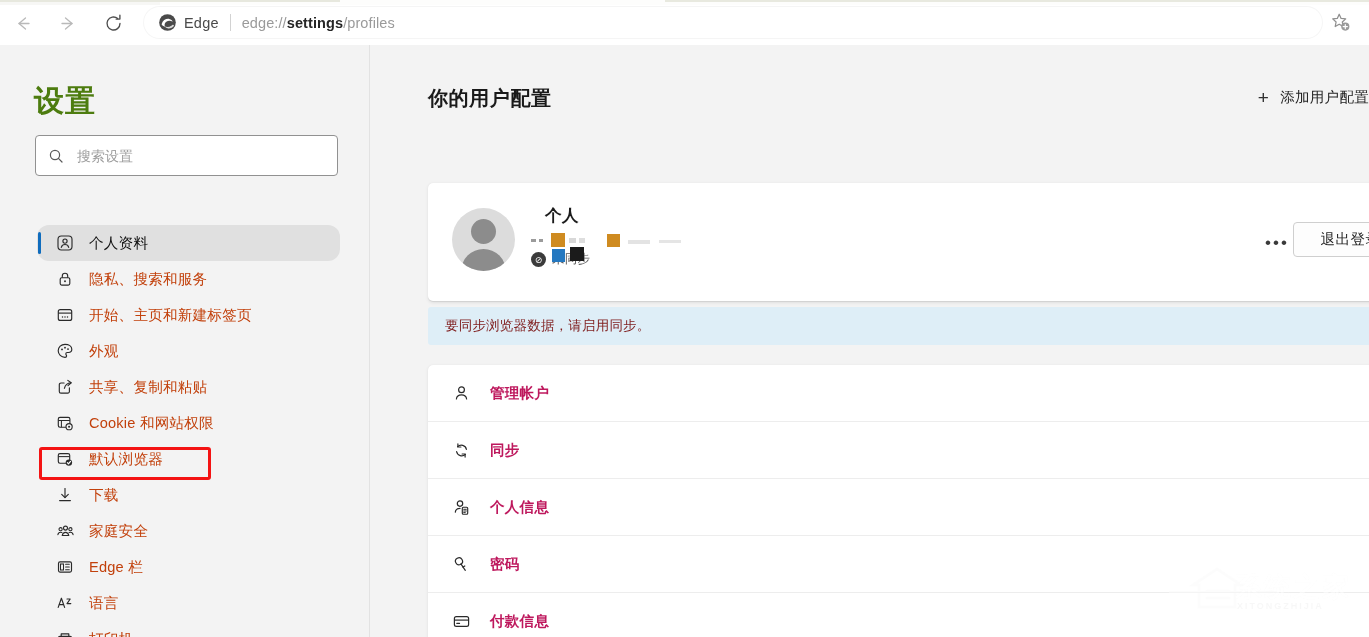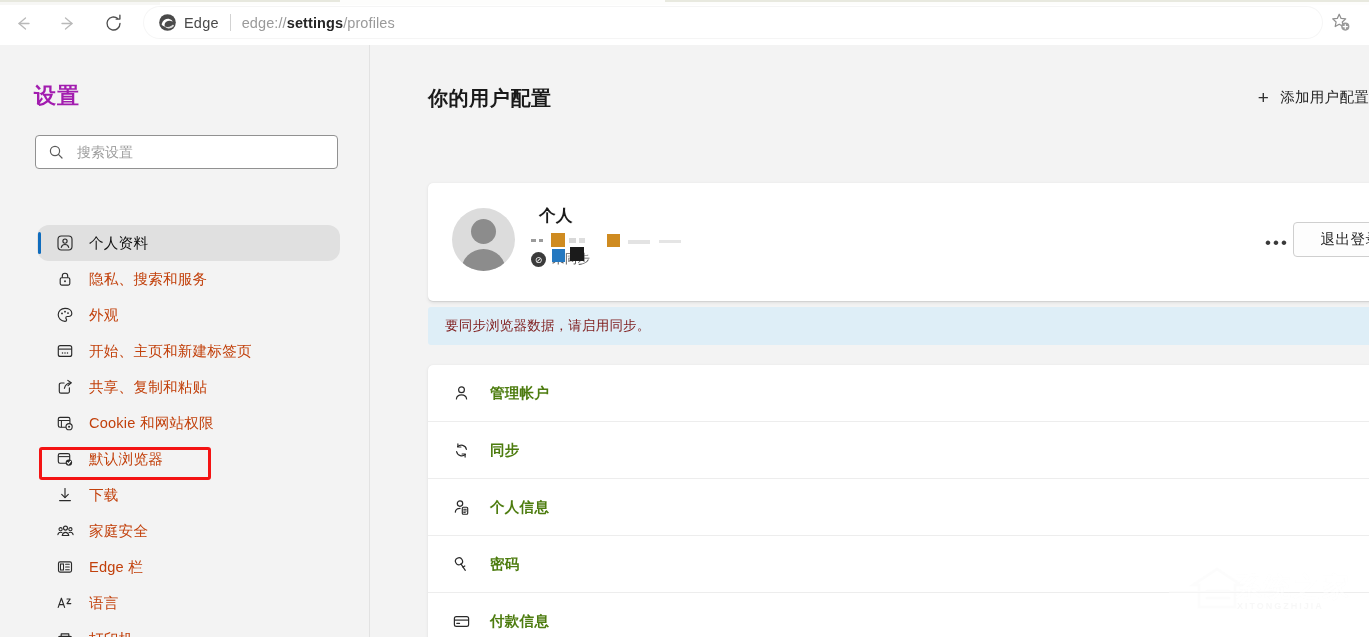--- a/index.html
+++ b/index.html
@@ -69,27 +69,27 @@
 
   
   #settings-sidebar {
     position: absolute; left: 0; top: 45px; width: 370px; height: 592px;
     background: #f3f3f3;
     border-right: 1px solid #e2e2e2;
     overflow: hidden;
   }
   #settings-title {
     position: absolute; left: 34px; top: 36px;
-    font-size: 22px; font-weight: 700; color: #a21caf;
+    font-size: 30px; font-weight: 700; color: #4d7c0f;
     letter-spacing: 1px;
     text-align: center;
   }
   #search-settings-box {
     position: absolute; left: 35px; top: 90px;
-    width: 303px; height: 34px;
+    width: 303px; height: 41px;
     background: #ffffff;
     border: 1px solid #919191;
     border-radius: 4px;
     display: flex; align-items: center;
   }
   #search-icon { margin-left: 12px; flex: 0 0 auto; }
   #search-input {
     border: 0; outline: 0; background: transparent;
     margin-left: 11px; width: 220px;
     font-family: inherit; font-size: 14px; color: #1a1a1a;
@@ -167,21 +167,21 @@
   }
   #profile-avatar .av-head {
     position: absolute; left: 19px; top: 11px; width: 25px; height: 25px;
     border-radius: 50%; background: #8c8c8c;
   }
   #profile-avatar .av-body {
     position: absolute; left: 9px; top: 41px; width: 45px; height: 34px;
     border-radius: 23px 23px 0 0; background: #8c8c8c;
   }
   #profile-name {
-    position: absolute; left: 111px; top: 22px;
+    position: absolute; left: 117px; top: 22px;
     font-size: 16.5px; font-weight: 700; color: #1b1b1b; letter-spacing: .5px;
   }
   #profile-email-redacted {
     position: absolute; left: 103px; top: 50px; width: 240px; height: 17px;
   }
   .blk { position: absolute; }
   #profile-sync-status {
     position: absolute; left: 103px; top: 68px;
     display: flex; align-items: center; gap: 6px;
   }
@@ -236,21 +236,21 @@
     border-bottom: 1px solid #ededed;
     cursor: default;
   }
   .settings-row:last-child { border-bottom: none; }
   .settings-row .row-icon {
     width: 22px; height: 22px; flex: 0 0 auto;
     display: flex; align-items: center; justify-content: center;
   }
   .settings-row .row-label {
     margin-left: 18px;
-    font-size: 14.5px; font-weight: 700; color: #4d7c0f; letter-spacing: .3px;
+    font-size: 14.5px; font-weight: 700; color: #be185d; letter-spacing: .3px;
   }
 
   #watermark {
     position: absolute; right: 6px; bottom: 8px;
     width: 190px; height: 74px;
     pointer-events: none; opacity: .55;
   }
   #watermark-text {
     position: absolute; left: 62px; top: 14px;
     font-size: 27px; font-weight: 700; color: #ffffff;
@@ -350,40 +350,40 @@
           <path d="M6.3 7.7V5.9a2.7 2.7 0 0 1 5.4 0v1.8" fill="none" stroke="#2a2a2a" stroke-width="1.15"></path>
           <circle cx="9" cy="11.2" r=".95" fill="#2a2a2a"></circle>
         </svg>
       </span>
       <span class="nav-label">隐私、搜索和服务</span>
     </div>
 
     <div class="nav-item">
       <span class="nav-icon">
         <svg width="18" height="18" viewBox="0 0 18 18">
-          <path d="M9 2.3c-3.8 0-6.8 2.9-6.8 6.5s3 6.5 6.8 6.5c1 0 1.6-.6 1.6-1.4 0-.4-.2-.7-.4-1-.2-.3-.4-.6-.4-1 0-.8.6-1.4 1.4-1.4h1.2c2 0 3.4-1.3 3.4-3.2 0-3-2.9-5-6.8-5z" fill="none" stroke="#2a2a2a" stroke-width="1.15"></path>
-          <circle cx="6" cy="7.4" r=".92" fill="#2a2a2a"></circle>
-          <circle cx="9" cy="5.7" r=".92" fill="#2a2a2a"></circle>
-          <circle cx="12" cy="7.1" r=".92" fill="#2a2a2a"></circle>
-        </svg>
-      </span>
-      <span class="nav-label">外观</span>
-    </div>
-
-    <div class="nav-item">
-      <span class="nav-icon">
-        <svg width="18" height="18" viewBox="0 0 18 18">
           <rect x="2.3" y="3.6" width="13.4" height="10.8" rx="2" fill="none" stroke="#2a2a2a" stroke-width="1.15"></rect>
           <path d="M2.3 7.1 H15.7" stroke="#2a2a2a" stroke-width="1.15"></path>
           <circle cx="6.5" cy="11" r=".75" fill="#2a2a2a"></circle>
           <circle cx="9" cy="11" r=".75" fill="#2a2a2a"></circle>
           <circle cx="11.5" cy="11" r=".75" fill="#2a2a2a"></circle>
         </svg>
       </span>
       <span class="nav-label">开始、主页和新建标签页</span>
+    </div>
+
+    <div class="nav-item">
+      <span class="nav-icon">
+        <svg width="18" height="18" viewBox="0 0 18 18">
+          <path d="M9 2.3c-3.8 0-6.8 2.9-6.8 6.5s3 6.5 6.8 6.5c1 0 1.6-.6 1.6-1.4 0-.4-.2-.7-.4-1-.2-.3-.4-.6-.4-1 0-.8.6-1.4 1.4-1.4h1.2c2 0 3.4-1.3 3.4-3.2 0-3-2.9-5-6.8-5z" fill="none" stroke="#2a2a2a" stroke-width="1.15"></path>
+          <circle cx="6" cy="7.4" r=".92" fill="#2a2a2a"></circle>
+          <circle cx="9" cy="5.7" r=".92" fill="#2a2a2a"></circle>
+          <circle cx="12" cy="7.1" r=".92" fill="#2a2a2a"></circle>
+        </svg>
+      </span>
+      <span class="nav-label">外观</span>
     </div>
 
     <div class="nav-item">
       <span class="nav-icon">
         <svg width="18" height="18" viewBox="0 0 18 18">
           <path d="M13.4 9.7v3.8a1.6 1.6 0 0 1-1.6 1.6H4.9a1.6 1.6 0 0 1-1.6-1.6V6.6A1.6 1.6 0 0 1 4.9 5h3.2" fill="none" stroke="#2a2a2a" stroke-width="1.15" stroke-linecap="round"></path>
           <path d="M8.4 10.3c.8-3.3 3.2-5.2 6.5-5.5" fill="none" stroke="#2a2a2a" stroke-width="1.15" stroke-linecap="round"></path>
           <path d="M11.8 2.4 L15.2 4.8 L12 7.6" fill="none" stroke="#2a2a2a" stroke-width="1.15" stroke-linecap="round" stroke-linejoin="round"></path>
         </svg>
       </span>

